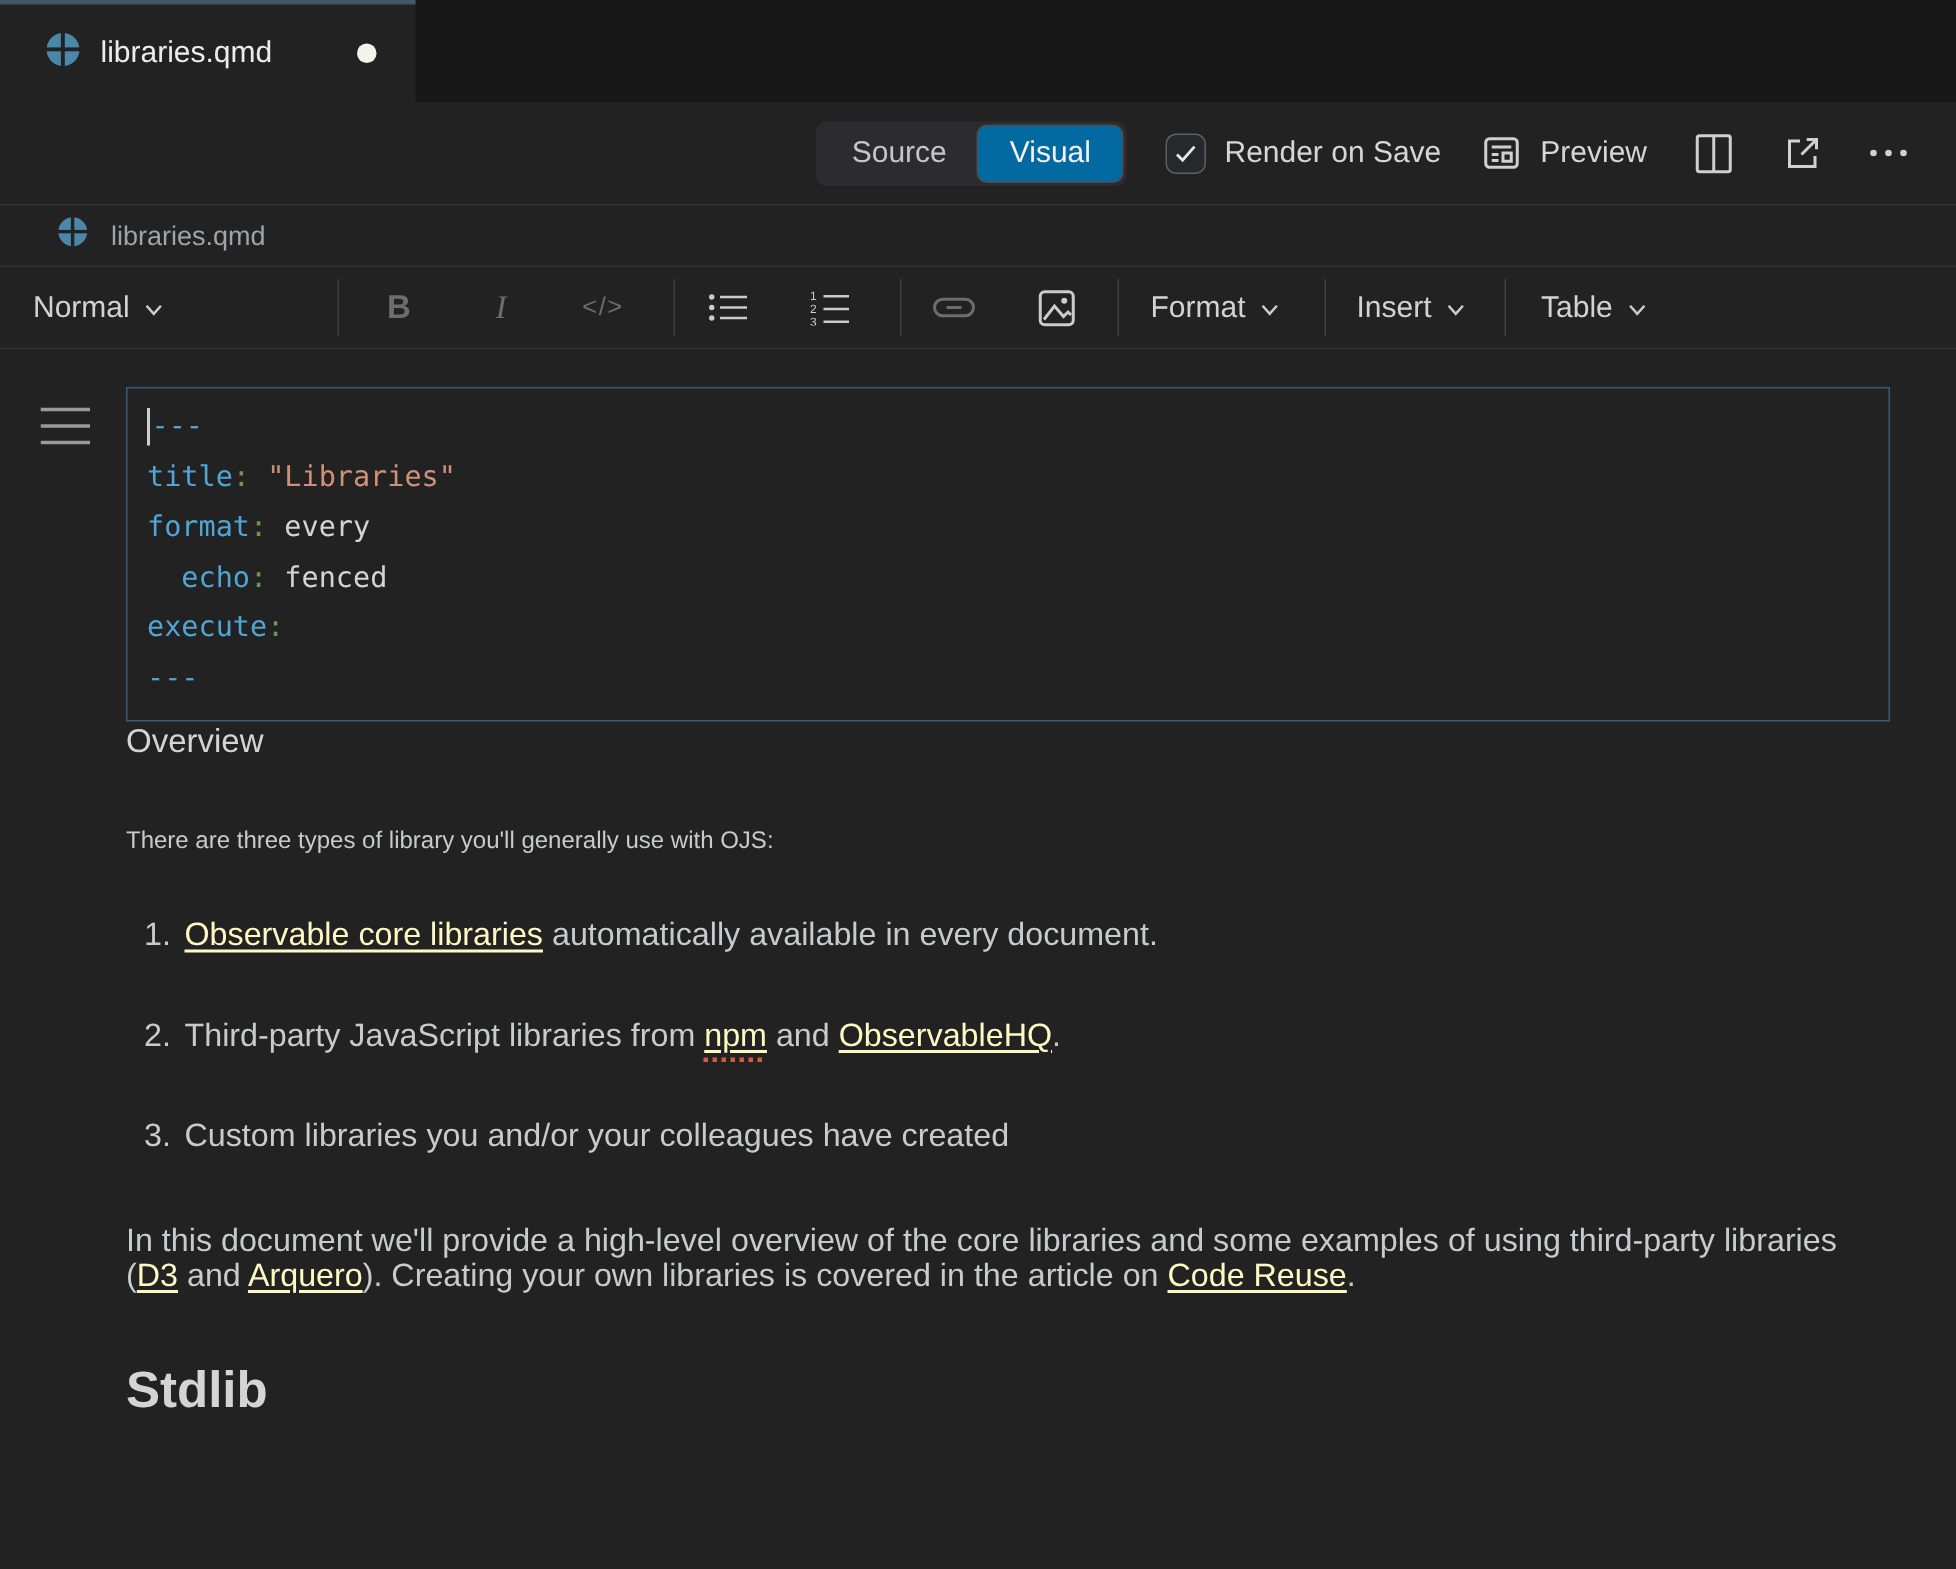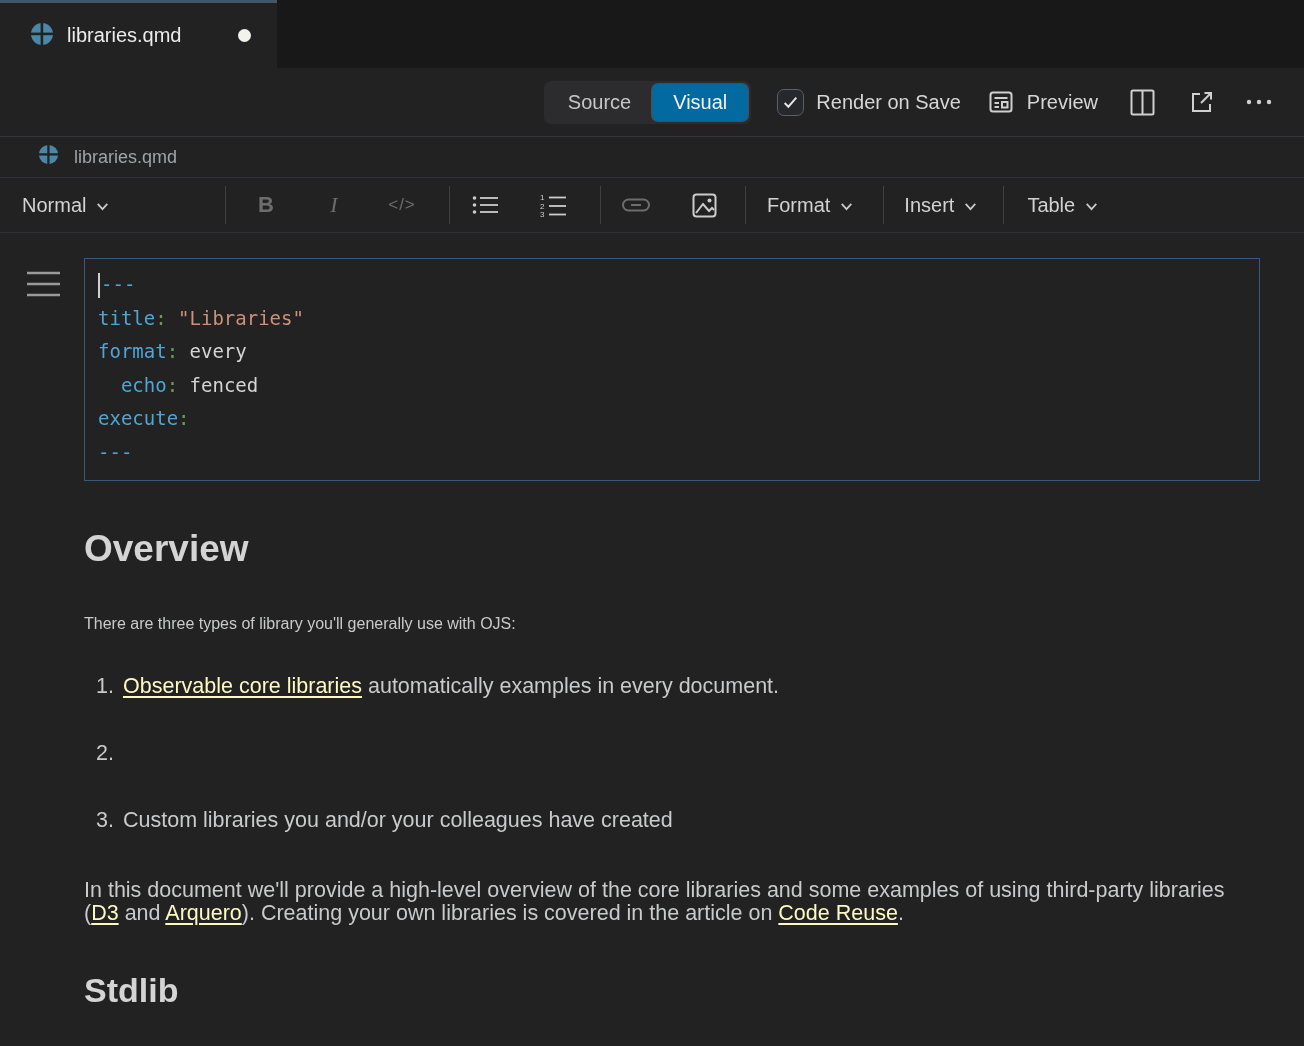--- a/index.html
+++ b/index.html
@@ -73,21 +73,21 @@
     font-size:19px; line-height:33.5px; color:#d4d4d4;
     background:#222222;
   }
   .code-line { white-space:pre; }
   .tok-key { color:#4fa6d5; }
   .tok-colon { color:#6a9955; }
   .tok-string { color:#ce9178; }
   .tok-plain { color:#d4d4d4; }
   .cursor { display:inline-block; width:2px; height:25px; background:#cfcfcf; vertical-align:middle; margin-right:1px; }
 
-  .doc-heading { font-size:37px; font-weight:700; color:#d4d4d4; margin-top:47px; }
+  .doc-heading { font-size:22px; font-weight:400; color:#d4d4d4; }
   .doc-intro { font-size:16px; color:#c9cacb; margin-top:45px; }
   .doc-list { margin-top:41px; }
   .doc-list-item { display:flex; margin-bottom:42px; font-size:21.5px; color:#c9cacb; }
   .item-number { width:30px; text-align:right; margin-right:9px; flex-shrink:0; }
   .doc-paragraph { font-size:21.5px; line-height:23px; margin-top:46px; max-width:1145px; color:#c9cacb; }
   .doc-heading-next { font-size:34px; font-weight:700; color:#d4d4d4; margin-top:46px; }
 
   .doc-link { color:#fef9c3; text-decoration:underline; text-underline-offset:3px; text-decoration-thickness:1.5px; cursor:pointer; }
   .misspell-inner {
     text-decoration:underline dotted #d15a45;
@@ -281,24 +281,25 @@
       <div class="code-line"><span class="tok-key">---</span></div>
     </div>
 
   <h1 class="doc-heading">Overview</h1>
 
   <p class="doc-intro">There are three types of library you'll generally use with OJS:</p>
 
   <div class="doc-list">
       <div class="doc-list-item">
         <span class="item-number">1.</span>
-        <span><span class="doc-link">Observable core libraries</span><span> automatically examples in every document.</span></span>
+        <span><span class="doc-link">Observable core libraries</span><span> automatically available in every document.</span></span>
       </div>
       <div class="doc-list-item">
         <span class="item-number">2.</span>
+        <span><span>Third-party JavaScript libraries from </span><span class="doc-link"><span class="misspell-inner">npm</span></span><span> and </span><span class="doc-link">ObservableHQ</span><span>.</span></span>
       </div>
       <div class="doc-list-item">
         <span class="item-number">3.</span>
         <span><span>Custom libraries you and/or your colleagues have created</span></span>
       </div>
     </div>
 
   <p class="doc-paragraph"><span>In this document we'll provide a high-level overview of the core libraries and some examples of using third-party libraries (</span><span class="doc-link">D3</span><span> and </span><span class="doc-link">Arquero</span><span>). Creating your own libraries is covered in the article on </span><span class="doc-link">Code Reuse</span><span>.</span></p>
 
   <h1 class="doc-heading-next">Stdlib</h1>

